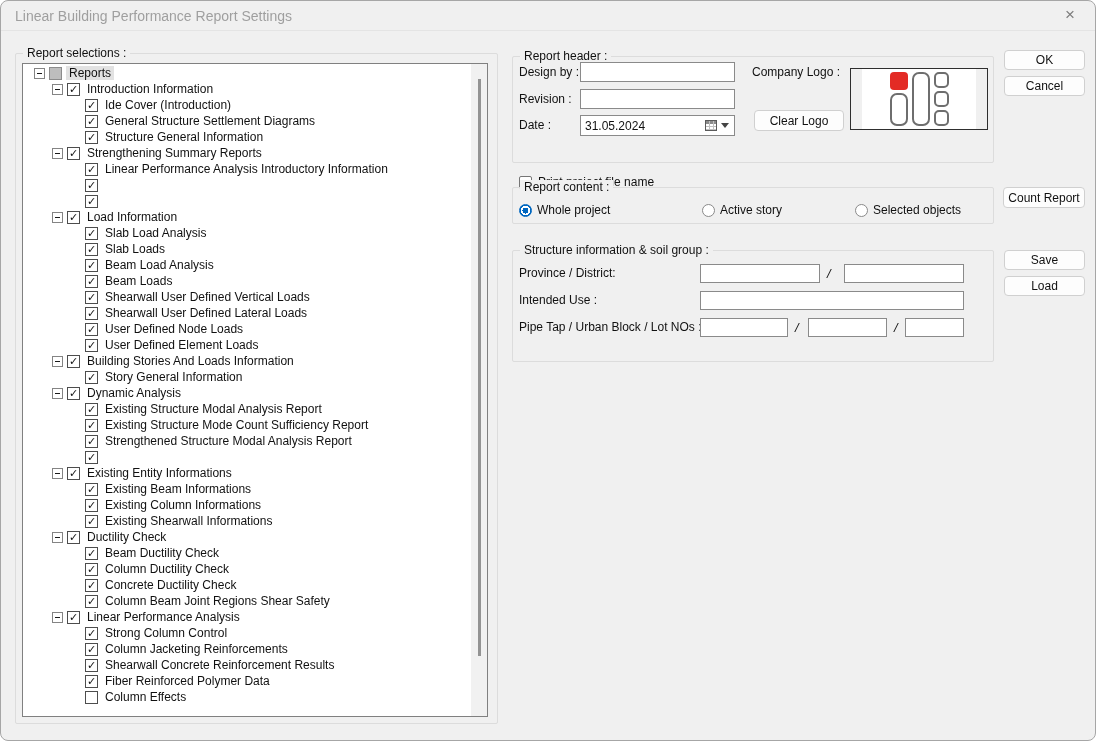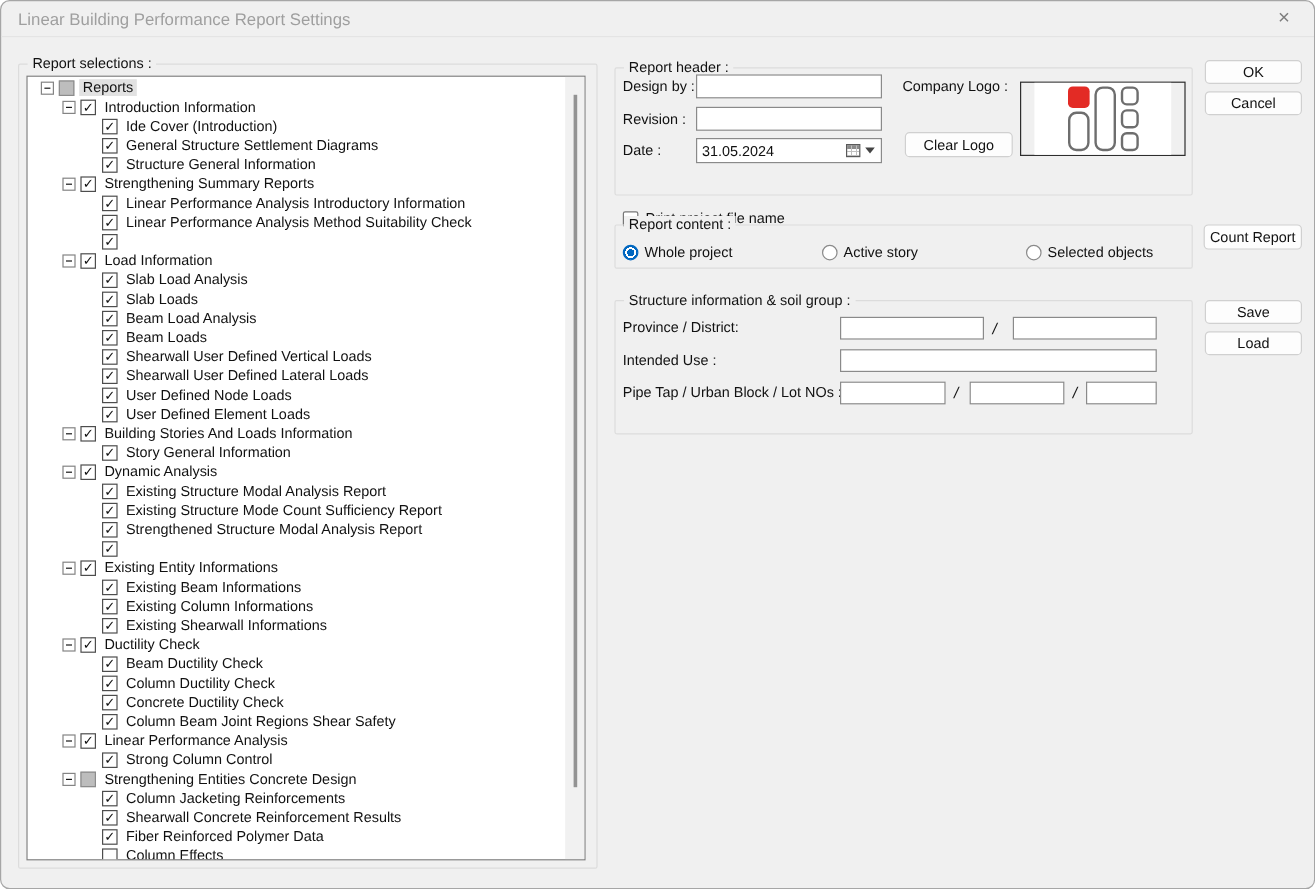--- a/index.html
+++ b/index.html
@@ -69,21 +69,21 @@
   .logo { display: flex; gap: 4px; height: 54px; }
   .logo-col { display: flex; flex-direction: column; gap: 3px; }
   .logo-red  { width: 18px; height: 18px; background: #e32b25; border-radius: 4px; }
   .logo-tall1 { width: 18px; height: 33px; border: 2px solid #6e6e6e; border-radius: 7px; }
   .logo-tall2 { width: 18px; height: 54px; border: 2px solid #6e6e6e; border-radius: 7px; }
   .logo-sq   { width: 15px; height: 16px; border: 2px solid #6e6e6e; border-radius: 5px; }
   .print-row { position: absolute; left: 6px; top: 90px; display: flex; align-items: center; gap: 6px; font-size: 12px; margin-top: 28px; }
   .sq-check { width: 13px; height: 13px; border: 1px solid #767676; border-radius: 2px; background: #fff; }
   
   .radio-opt { position: absolute; top: 15px; display: flex; align-items: center; gap: 5px; font-size: 12px; white-space: nowrap; }
-  .opt0 { left: 6px; } .opt1 { left: 172px; text-align: center; } .opt2 { left: 342px; }
+  .opt0 { left: 6px; } .opt1 { left: 189px; text-align: center; } .opt2 { left: 342px; }
   .radio { width: 13px; height: 13px; border-radius: 50%; border: 1px solid #8a8a8a; background: #fff; flex: 0 0 auto; }
   .radio.on { border-color: #0067c0; background: radial-gradient(circle, #0067c0 0 3px, #fff 3px 4.5px, #0067c0 4.5px); }
   
   .lab-prov { left: 6px; top: 13px; line-height: 19px; }
   .lab-use  { left: 6px; top: 40px; line-height: 19px; }
   .lab-pipe { left: 6px; top: 67px; line-height: 19px; }
   .in-prov1 { left: 187px; top: 13px; width: 120px; height: 19px; }
   .in-prov2 { left: 331px; top: 13px; width: 120px; height: 19px; }
   .in-use   { left: 187px; top: 40px; width: 264px; height: 19px; }
   .in-pipe1 { left: 187px; top: 67px; width: 88px;  height: 19px; }
@@ -138,21 +138,20 @@
           <span class="lbl">Strengthening Summary Reports</span>
         </div>
         <div class="tree-row" style="padding-left: 47px;">
           <div class="spacer"></div>
           <div class="cb">✓</div>
           <span class="lbl">Linear Performance Analysis Introductory Information</span>
         </div>
         <div class="tree-row" style="padding-left: 47px;">
           <div class="spacer"></div>
           <div class="cb">✓</div>
-          <span class="lbl">Linear Performance Analysis Method Suitability Check</span>
         </div>
         <div class="tree-row" style="padding-left: 47px;">
           <div class="spacer"></div>
           <div class="cb">✓</div>
         </div>
         <div class="tree-row" style="padding-left: 29px;">
           <div class="expander"></div>
           <div class="cb">✓</div>
           <span class="lbl">Load Information</span>
         </div>
@@ -277,25 +276,20 @@
         </div>
         <div class="tree-row" style="padding-left: 29px;">
           <div class="expander"></div>
           <div class="cb">✓</div>
           <span class="lbl">Linear Performance Analysis</span>
         </div>
         <div class="tree-row" style="padding-left: 47px;">
           <div class="spacer"></div>
           <div class="cb">✓</div>
           <span class="lbl">Strong Column Control</span>
-        </div>
-        <div class="tree-row" style="padding-left: 29px;">
-          <div class="expander"></div>
-          <div class="cb ind"></div>
-          <span class="lbl">Strengthening Entities Concrete Design</span>
         </div>
         <div class="tree-row" style="padding-left: 47px;">
           <div class="spacer"></div>
           <div class="cb">✓</div>
           <span class="lbl">Column Jacketing Reinforcements</span>
         </div>
         <div class="tree-row" style="padding-left: 47px;">
           <div class="spacer"></div>
           <div class="cb">✓</div>
           <span class="lbl">Shearwall Concrete Reinforcement Results</span>

